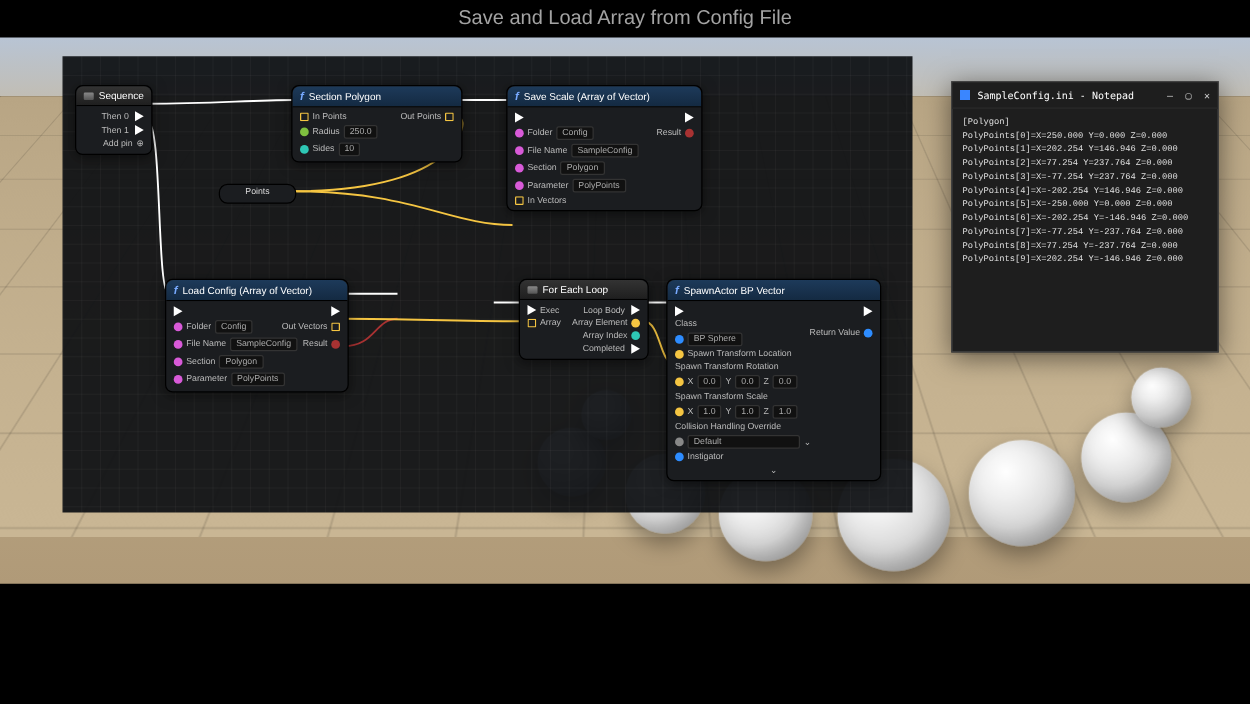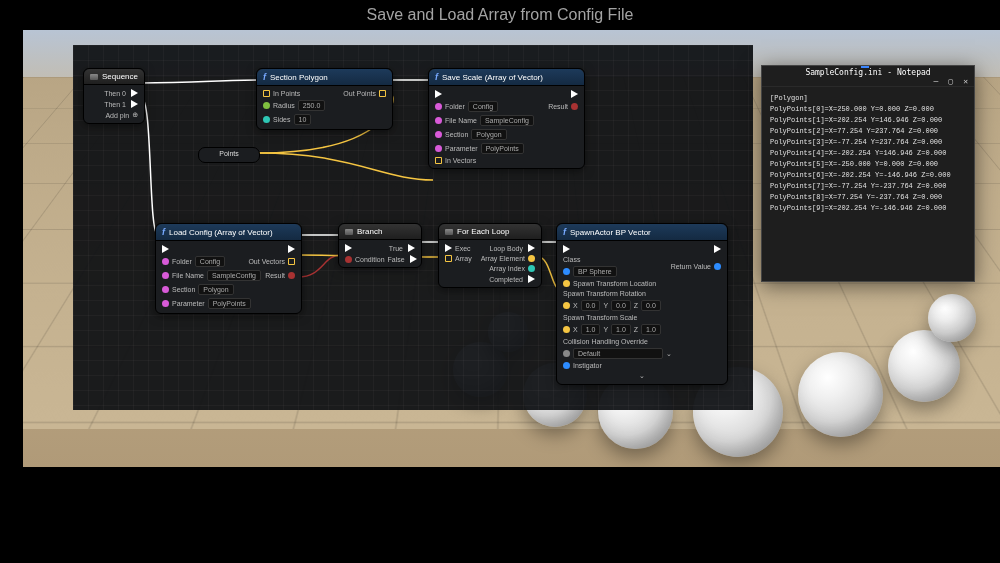--- a/index.html
+++ b/index.html
@@ -1,17 +1,17 @@
 <!DOCTYPE html>
 <html><head>
 <meta charset="utf-8">
 <style>
 html,body{margin:0;padding:0;width:1000px;height:563px;background:#000;font-family:Arial,sans-serif;overflow:hidden;}
 .title-bar{height:30px;color:#a3a3a3;font-size:16px;text-align:center;line-height:30px;}
-.viewport{position:relative;height:437px;background:linear-gradient(to bottom,#b8c4d4 0%,#c9b89a 20%,#c0ad8a 35%,#b09a78 100%);overflow:hidden;margin-left:23px;}
+.viewport{position:relative;height:437px;background:linear-gradient(to bottom,#b8c4d4 0%,#c9b89a 20%,#c0ad8a 35%,#b09a78 100%);overflow:hidden;}
 .floor{position:absolute;left:0;right:0;bottom:0;height:390px;
   background:
     repeating-linear-gradient(to right,rgba(0,0,0,0.12) 0,rgba(0,0,0,0.12) 1px,transparent 1px,transparent 60px),
     repeating-linear-gradient(to bottom,rgba(0,0,0,0.12) 0,rgba(0,0,0,0.12) 1px,transparent 1px,transparent 55px),
     linear-gradient(to bottom,#b8a584 0%,#c9b694 100%);
   transform:perspective(800px) rotateX(58deg);transform-origin:top center;}
 .sphere{position:absolute;border-radius:50%;background:radial-gradient(circle at 35% 30%,#fff 0%,#f0f0f0 25%,#d8d8d8 55%,#b0b0b0 80%,#909090 100%);box-shadow:0 8px 18px rgba(0,0,0,0.35), inset -6px -8px 18px rgba(0,0,0,0.12);}
 .bp-canvas{position:absolute;left:50px;top:15px;width:680px;height:365px;background:rgba(15,17,20,0.94);
   background-image:
     linear-gradient(rgba(255,255,255,0.03) 1px,transparent 1px),
@@ -33,21 +33,21 @@
 .pin.str{background:#d85ad8;}
 .pin.float{background:#7fbf3f;}
 .pin.int{background:#2ec7b5;}
 .pin.bool{background:#a83232;}
 .pin.obj{background:#2d8cff;}
 .val-box{background:#111;border:1px solid #333;border-radius:2px;padding:1px 4px;font-size:7px;color:#aaa;}
 .lbl{font-size:7px;color:#bbb;}
 .reroute{position:absolute;width:60px;height:14px;background:#1b1d20;border:1px solid #000;border-radius:7px;font-size:7px;color:#ddd;text-align:center;line-height:12px;}
 svg.wires{position:absolute;left:0;top:0;width:680px;height:365px;pointer-events:none;}
 .notepad{position:absolute;right:25px;top:35px;width:212px;height:215px;background:#1e1e1e;border:1px solid #444;font-family:Consolas,monospace;font-size:8px;color:#ccc;box-shadow:0 4px 20px rgba(0,0,0,0.5);}
-.np-titlebar{height:20px;background:#1e1e1e;display:flex;align-items:center;padding:0 6px;color:#fff;font-size:8px;border-bottom:1px solid #2a2a2a;flex-direction:column;}
+.np-titlebar{height:20px;background:#1e1e1e;display:flex;align-items:center;padding:0 6px;color:#fff;font-size:8px;border-bottom:1px solid #2a2a2a;}
 .np-titlebar .icon{width:8px;height:8px;background:#3a86ff;margin-right:6px;}
 .np-titlebar .wcontrols{margin-left:auto;display:flex;gap:10px;color:#ccc;}
 .np-menu{height:18px;display:flex;align-items:center;gap:14px;padding:0 8px;font-size:8px;color:#ddd;}
 .np-menu .gear{margin-left:auto;}
 .np-content{padding:6px 8px;white-space:pre;line-height:11px;font-size:7px;color:#e0e0e0;font-family:Liberation Mono, monospace;}
 .np-status{position:absolute;left:0;right:0;bottom:0;height:16px;display:flex;align-items:center;gap:14px;padding:0 8px;font-size:7px;color:#aaa;background:#1e1e1e;border-top:1px solid #2a2a2a;}
 .f-icon{color:#78aaff;font-style:italic;font-weight:bold;font-size:9px;}
 .nid{width:8px;height:6px;background:linear-gradient(to bottom,#888,#555);border-radius:1px;}
 </style>
 </head>
@@ -229,45 +229,20 @@
             <span class="val-box">Polygon</span>
           </div>
         <div class="row">
             <span class="pin str"></span>
             <span class="lbl">Parameter</span>
             <span class="val-box">PolyPoints</span>
           </div>
       </div>
     </div>
 
-    <div class="node" style="left:265px;top:178px;width:82px;">
-      <div class="node-header ctrl">
-          <span class="nid"></span>
-          <span>Branch</span>
-        </div>
-      <div class="node-body">
-        <div class="row" style="justify-content:space-between;">
-            <span class="pin exec"></span>
-            <span class="row">
-              <span class="lbl">True</span>
-              <span class="pin exec out"></span>
-            </span>
-          </div>
-        <div class="row" style="justify-content:space-between;">
-            <span class="row">
-              <span class="pin bool"></span>
-              <span class="lbl">Condition</span>
-            </span>
-            <span class="row">
-              <span class="lbl">False</span>
-              <span class="pin exec out"></span>
-            </span>
-          </div>
-      </div>
-    </div>
 
     <div class="node" style="left:365px;top:178px;width:102px;">
       <div class="node-header ctrl">
           <span class="nid"></span>
           <span>For Each Loop</span>
         </div>
       <div class="node-body">
         <div class="row" style="justify-content:space-between;">
             <span class="row">
               <span class="pin exec"></span>

